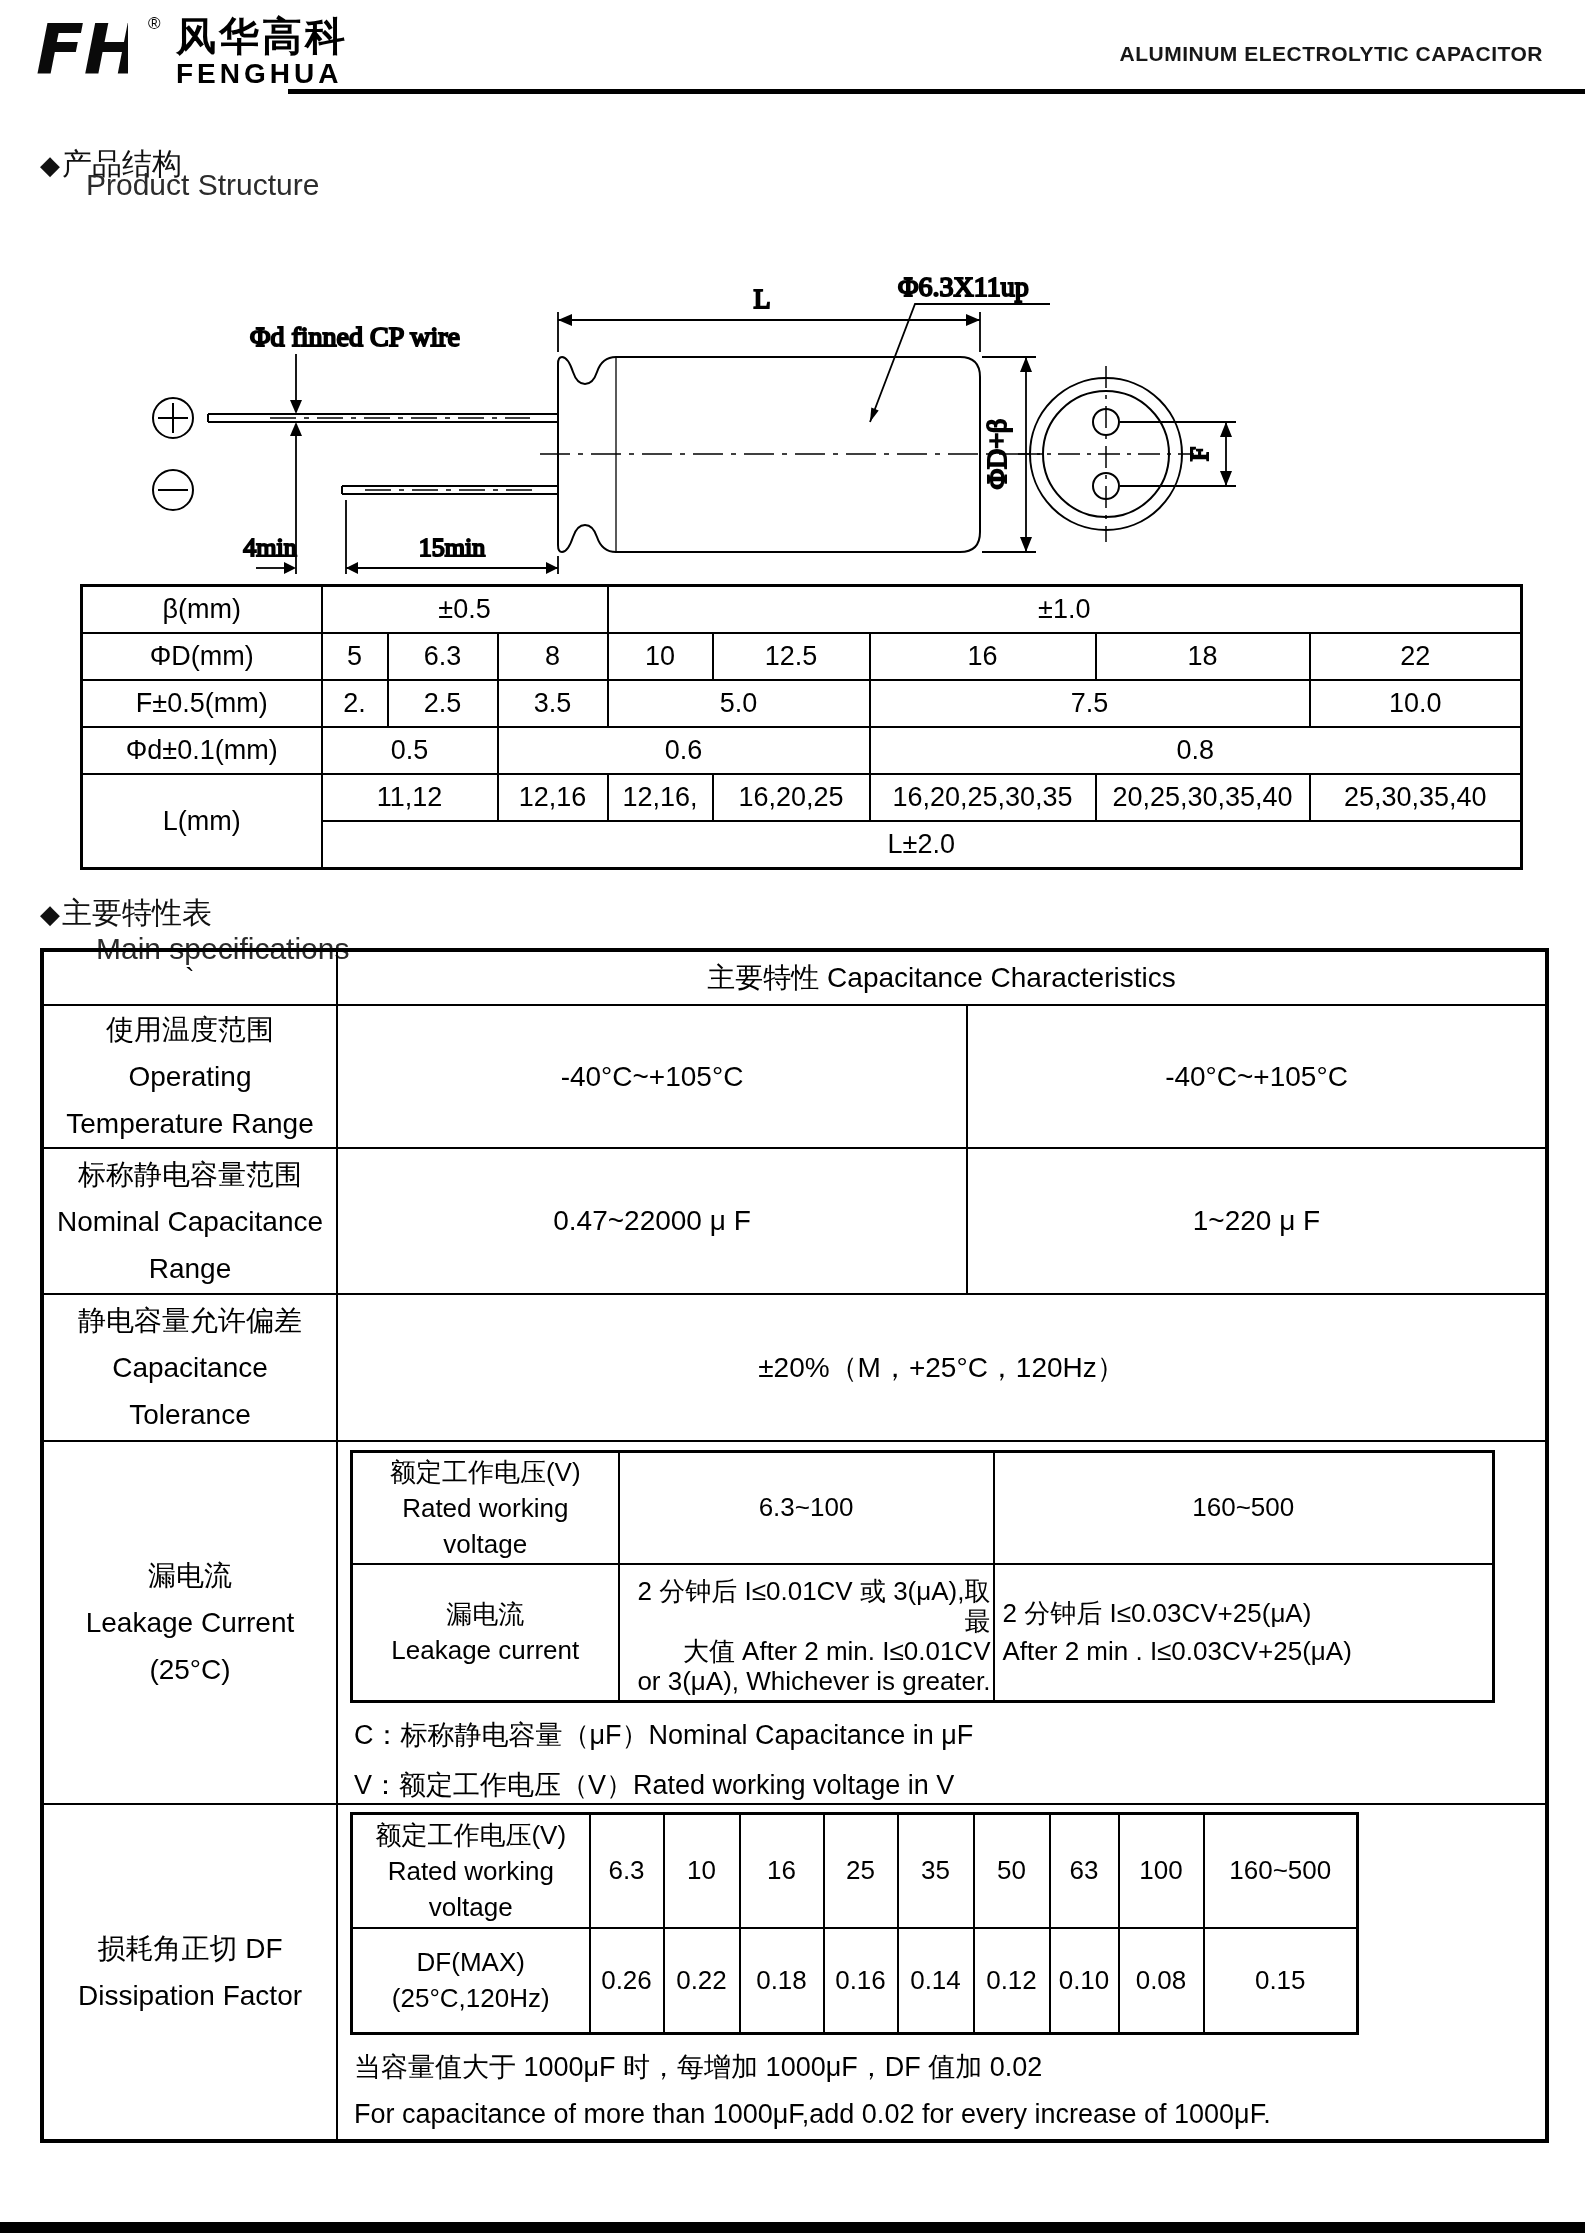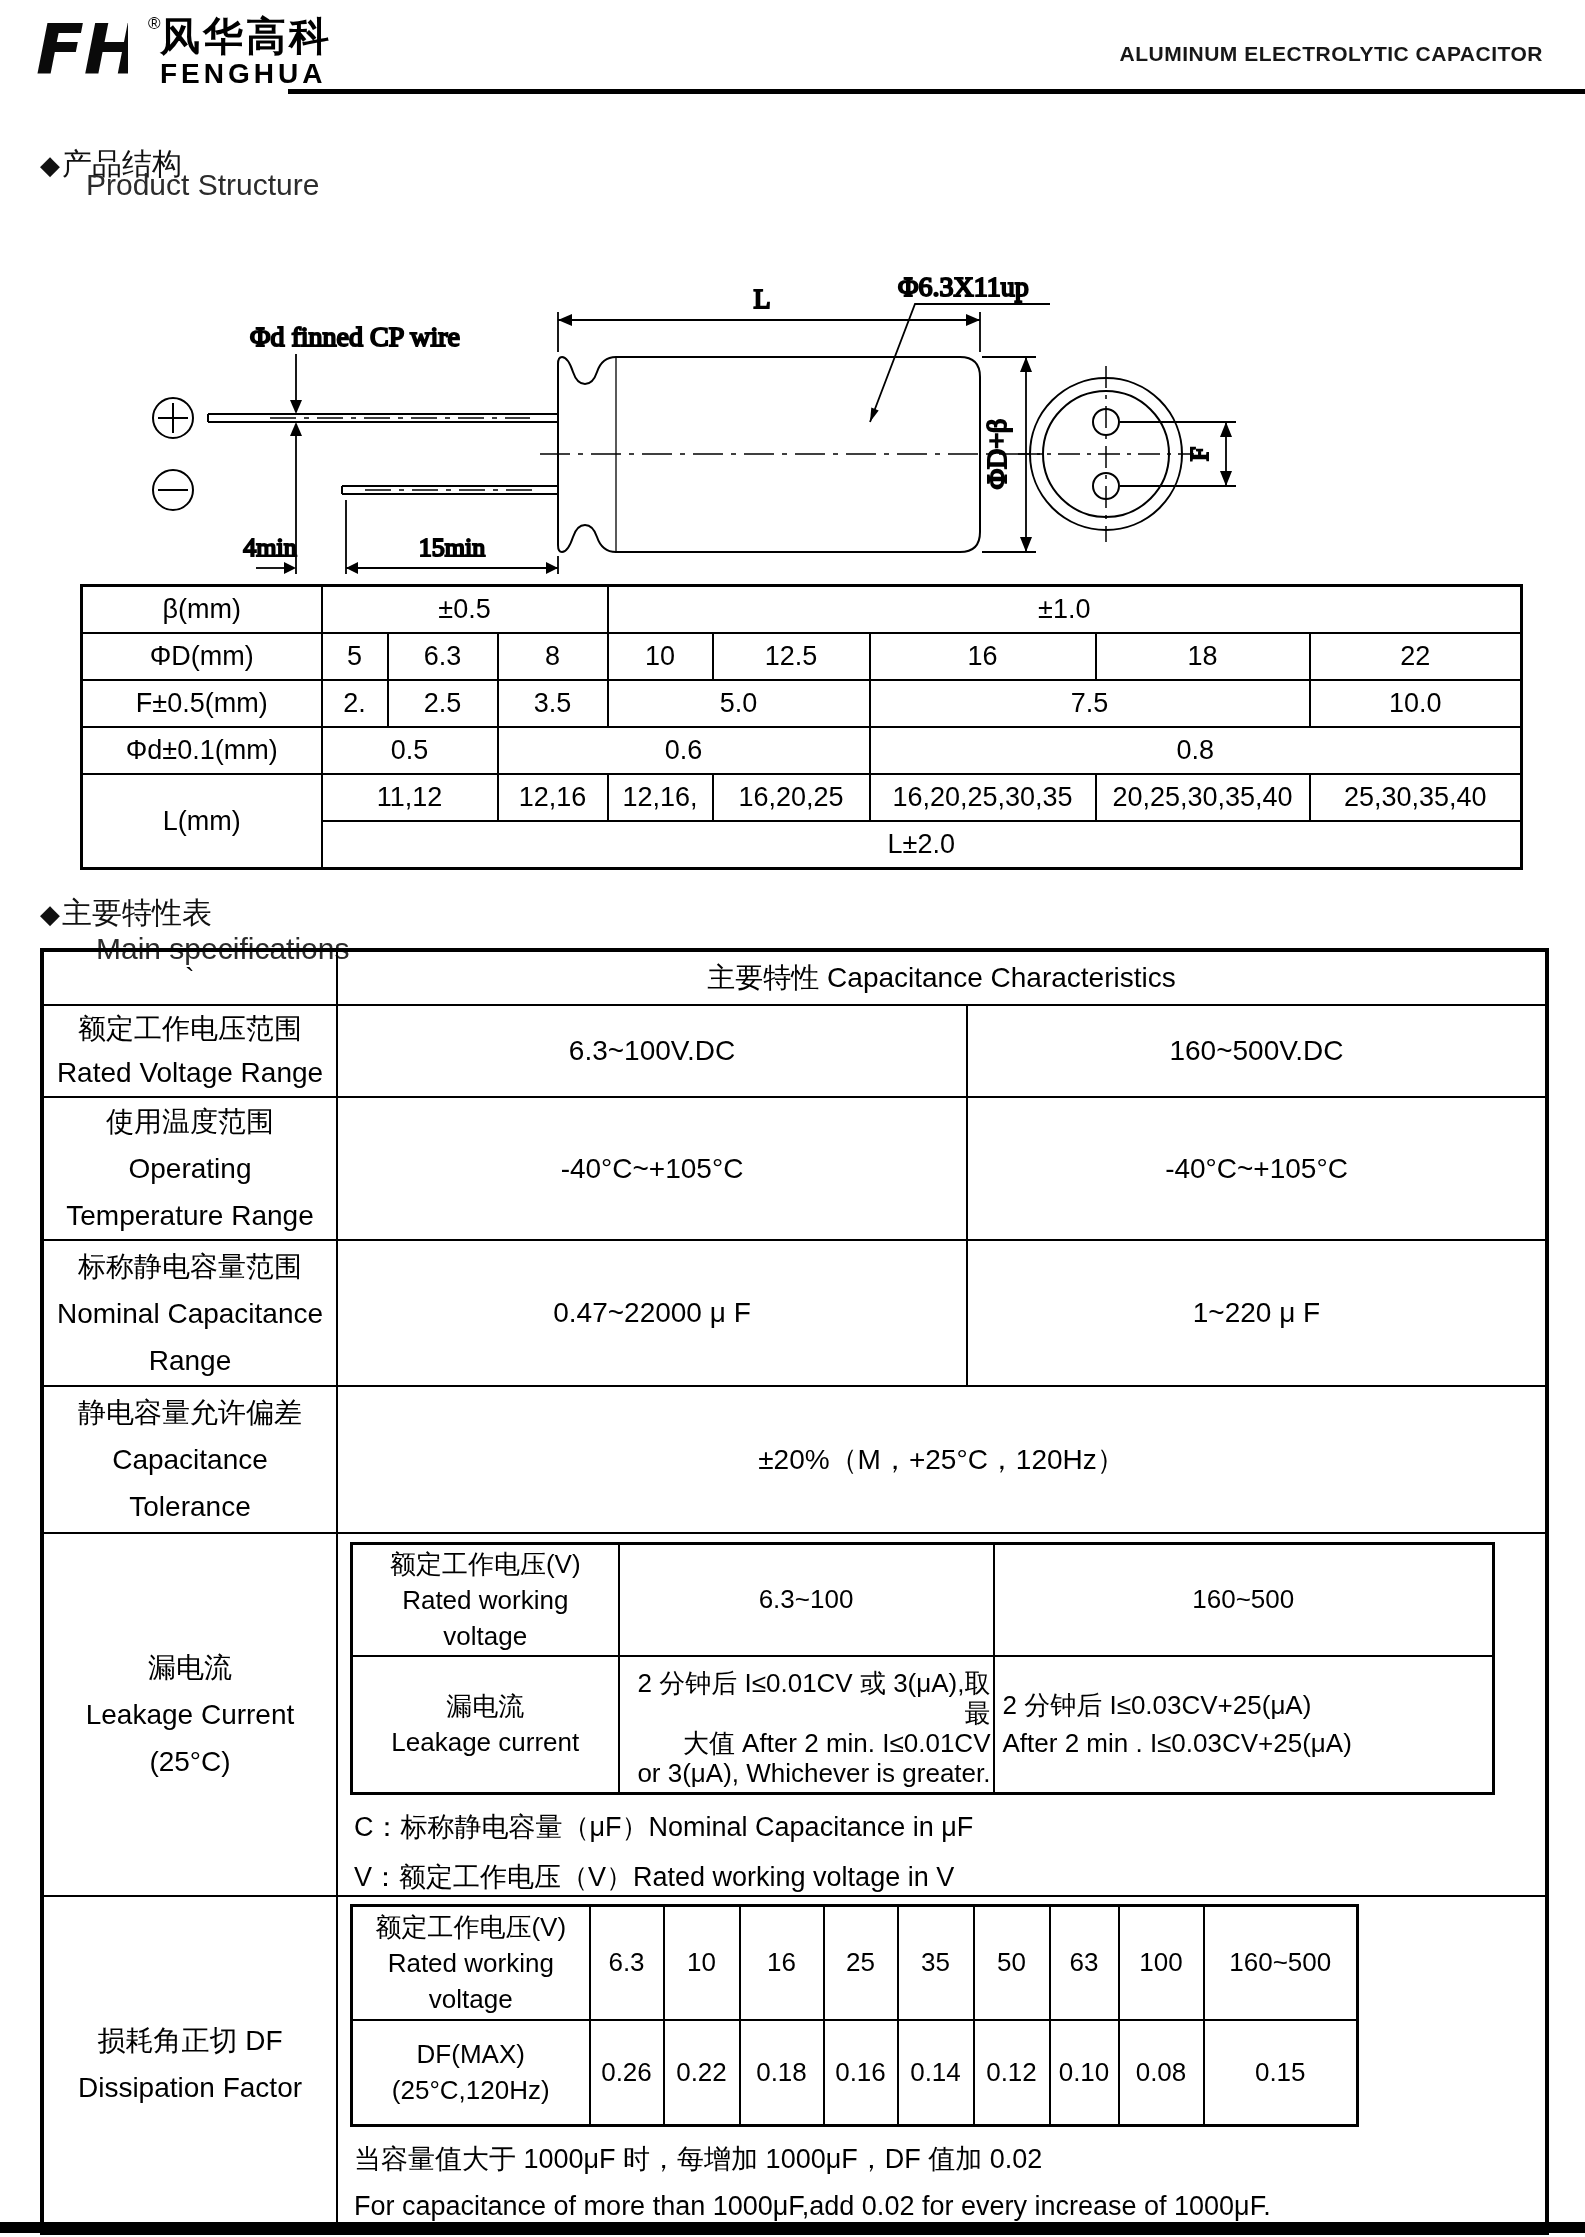--- a/index.html
+++ b/index.html
@@ -2,21 +2,21 @@
 <html><head>
 <meta charset="utf-8">
 <style>
   html,body{margin:0;padding:0;background:#888;}
   .page{position:relative;width:1585px;height:2237px;background:#ffffff;
         font-family:"Liberation Sans",sans-serif;color:#000;overflow:hidden;margin:0 auto;}
   
   .logo{position:absolute;left:36px;top:8px;display:flex;align-items:flex-start;}
   .logo-mark{position:relative;width:92px;height:82px;}
   .logo-reg{position:absolute;left:112px;top:6px;font-size:17px;}
-  .logo-names{margin-left:32px;padding-top:6px;}
+  .logo-names{margin-left:48px;padding-top:6px;}
   .logo-cn{font-size:40px;font-weight:bold;letter-spacing:3px;line-height:44px;}
   .logo-en{font-size:28px;font-weight:600;letter-spacing:4px;line-height:32px;}
   .doc-title{position:absolute;right:42px;top:42px;font-size:21px;font-weight:bold;
              letter-spacing:0.5px;color:#171717;}
   .head-rule{position:absolute;left:288px;top:89px;width:1297px;height:5px;background:#000;}
   
   .sec{position:absolute;font-size:30px;color:#111;}
   .sec .b{font-size:26px;margin-right:2px;}
   .sec-en{position:absolute;font-size:30px;color:#2c2c2c;}
   
@@ -240,28 +240,20 @@
         <col style="width:630px">
         <col style="width:580px">
     </colgroup>
 
     <tbody>
         <tr style="height:55px">
       <td>`</td>
       <td colspan="2">主要特性 Capacitance Characteristics</td>
     </tr>
 
-    <tr style="height:92px">
-      <td class="lbl lh44">
-        <div>额定工作电压范围</div>
-        <div>Rated Voltage Range</div>
-      </td>
-      <td>6.3~100V.DC</td>
-      <td>160~500V.DC</td>
-    </tr>
 
     <tr style="height:142px">
       <td class="lbl">
         <div>使用温度范围</div>
         <div>Operating</div>
         <div>Temperature Range</div>
       </td>
       <td>-40°C~+105°C</td>
       <td>-40°C~+105°C</td>
     </tr>

